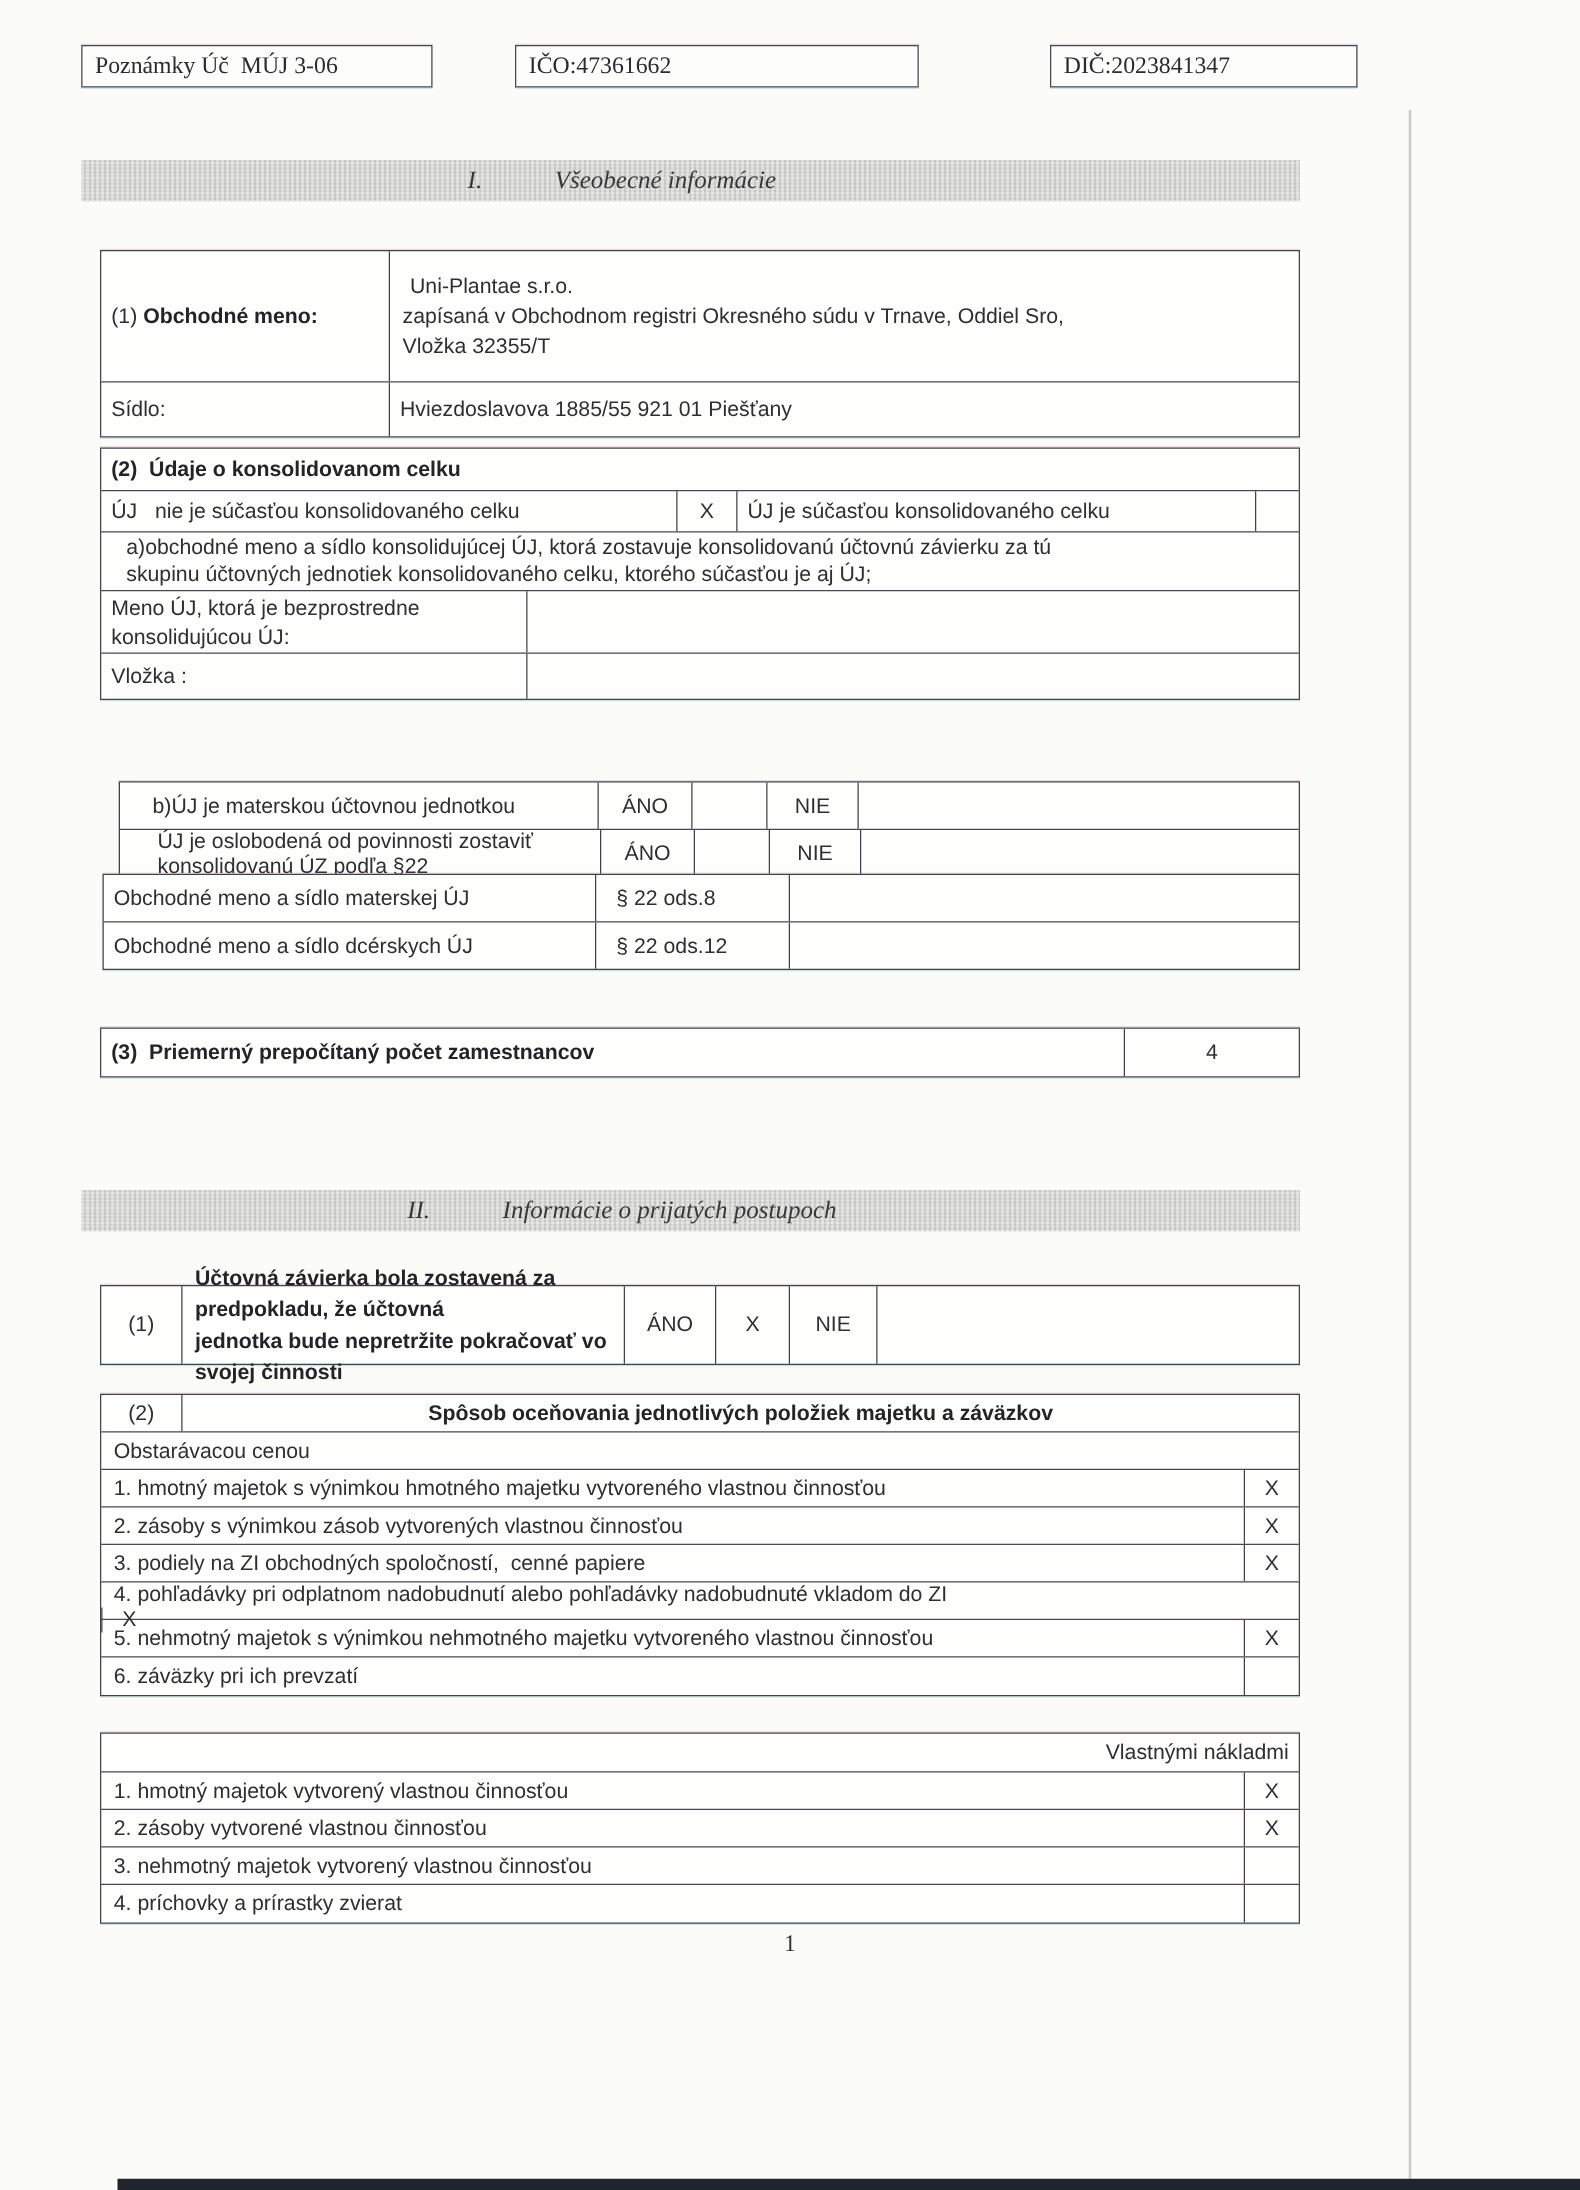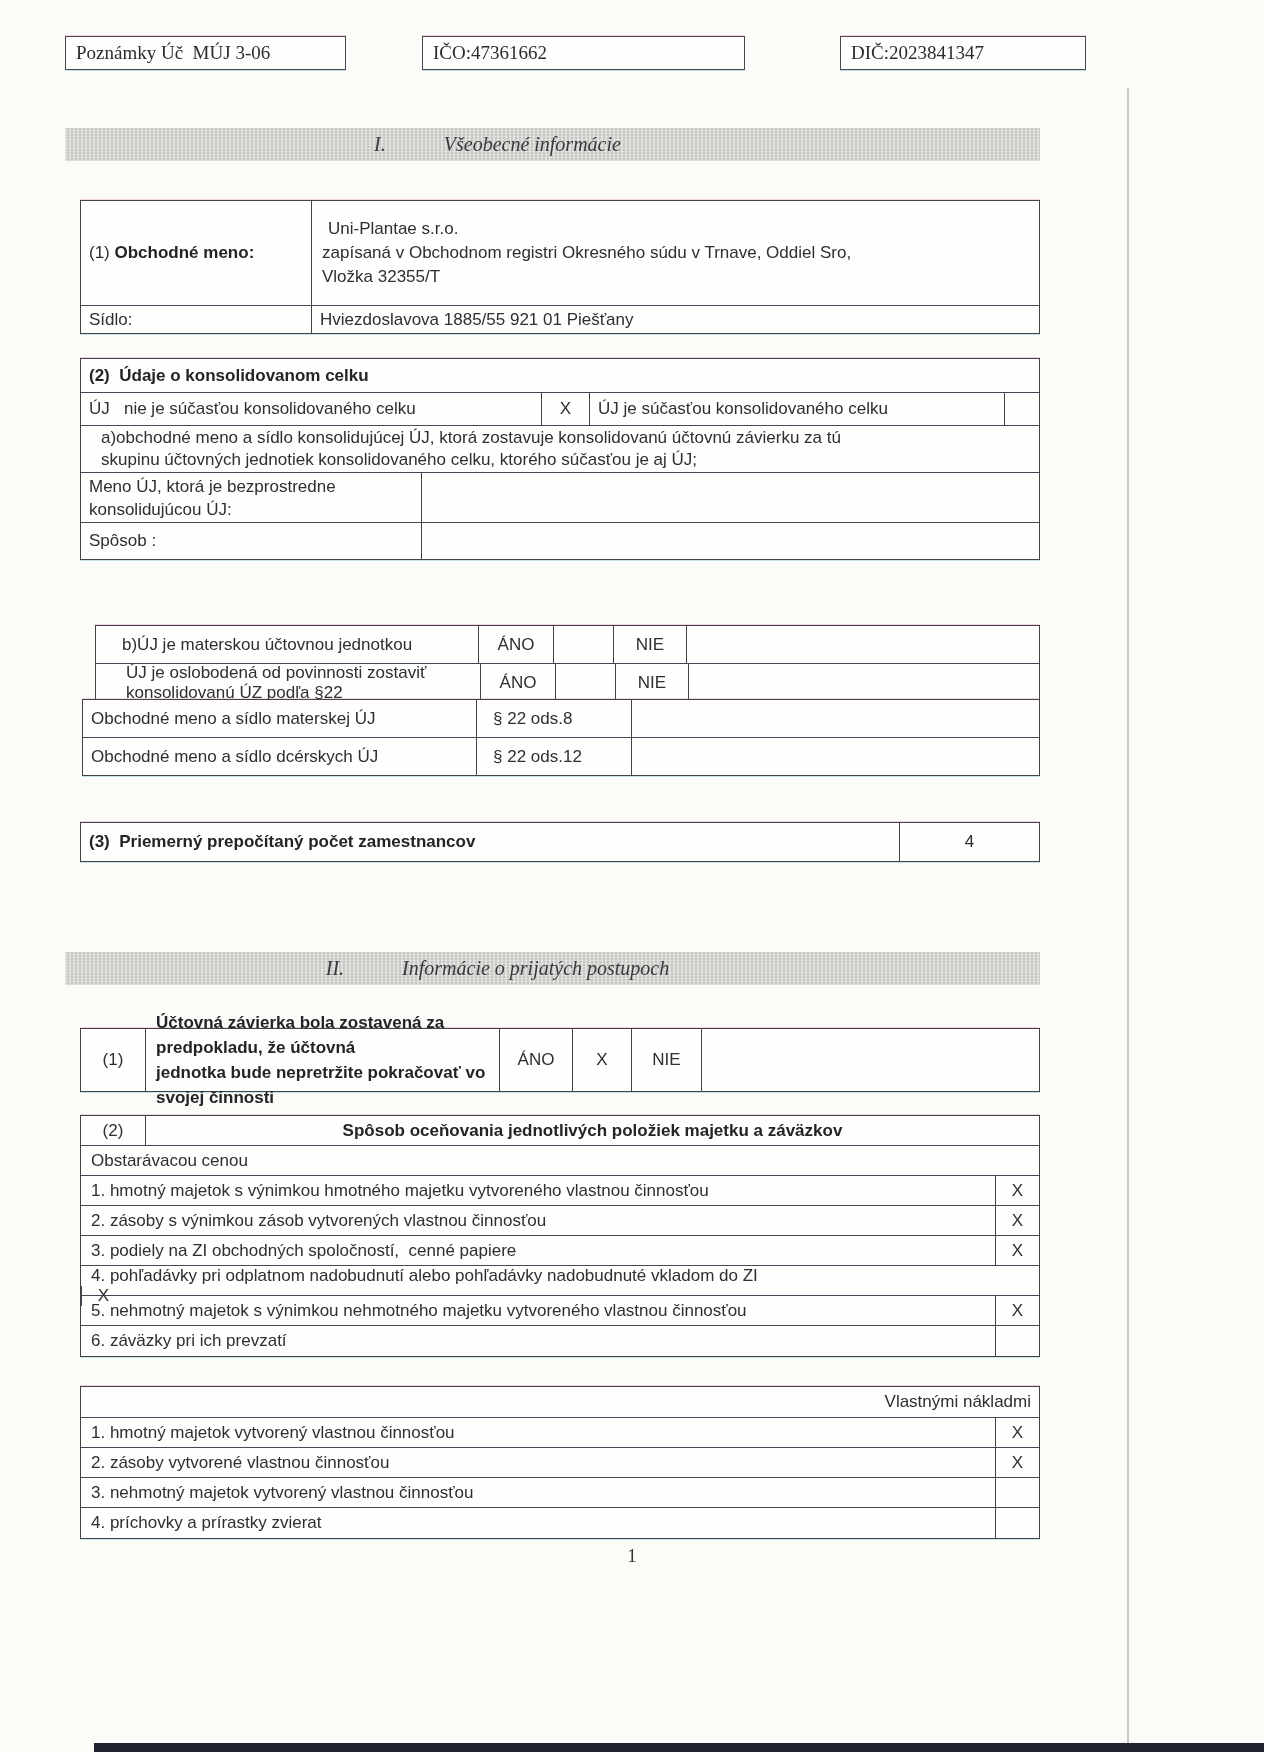--- a/index.html
+++ b/index.html
@@ -63,21 +63,21 @@
   .scan-bottombar{position:absolute;left:94px;top:1743px;width:1170px;height:9px;background:#20242f;}
 </style>
 </head>
 <body>
 
 <div class="page">
 
   <div class="hdrbox" style="left:65px;width:281px;">
     <span class="pre">Poznámky Úč  MÚJ 3-06</span>
   </div>
-  <div class="hdrbox" style="left:422px;width:323px;">
+  <div class="hdrbox" style="left:412px;width:323px;">
     <span>IČO:47361662</span>
   </div>
   <div class="hdrbox" style="left:840px;width:246px;">
     <span>DIČ:2023841347</span>
   </div>
 
   <div class="band" style="top:128px;">
     <span>I.</span>
     <span>Všeobecné informácie</span>
   </div>
@@ -87,21 +87,21 @@
       <div class="cell" style="width:230px;">
         <span>(1)</span>&nbsp;
         <span class="b">Obchodné meno:</span>
       </div>
       <div class="cell grow stack">
         <div style="padding-left:6px;">Uni-Plantae s.r.o.</div>
         <div>zapísaná v Obchodnom registri Okresného súdu v Trnave, Oddiel Sro,</div>
         <div>Vložka 32355/T</div>
       </div>
     </div>
-    <div class="trow" style="height:28px;">
+    <div class="trow" style="height:44px;">
       <div class="cell" style="width:230px;">
         <span>Sídlo:</span>
       </div>
       <div class="cell grow">
         <span>Hviezdoslavova 1885/55 921 01 Piešťany</span>
       </div>
     </div>
   </div>
 
   <div class="tbl" style="top:358px;left:80px;width:960px;">
@@ -135,21 +135,21 @@
       <div class="cell stack" style="width:340px;line-height:23px;padding:2px 8px;">
         <div>Meno ÚJ, ktorá je bezprostredne</div>
         <div>konsolidujúcou ÚJ:</div>
       </div>
       <div class="cell grow">
         <span></span>
       </div>
     </div>
     <div class="trow" style="height:37px;">
       <div class="cell" style="width:340px;">
-        <span>Spôsob :</span>
+        <span>Vložka :</span>
       </div>
       <div class="cell grow">
         <span></span>
       </div>
     </div>
   </div>
 
   <div class="tbl" style="top:625px;left:95px;width:945px;">
     <div class="trow" style="height:37px;">
       <div class="cell grow" style="padding-left:26px;">

